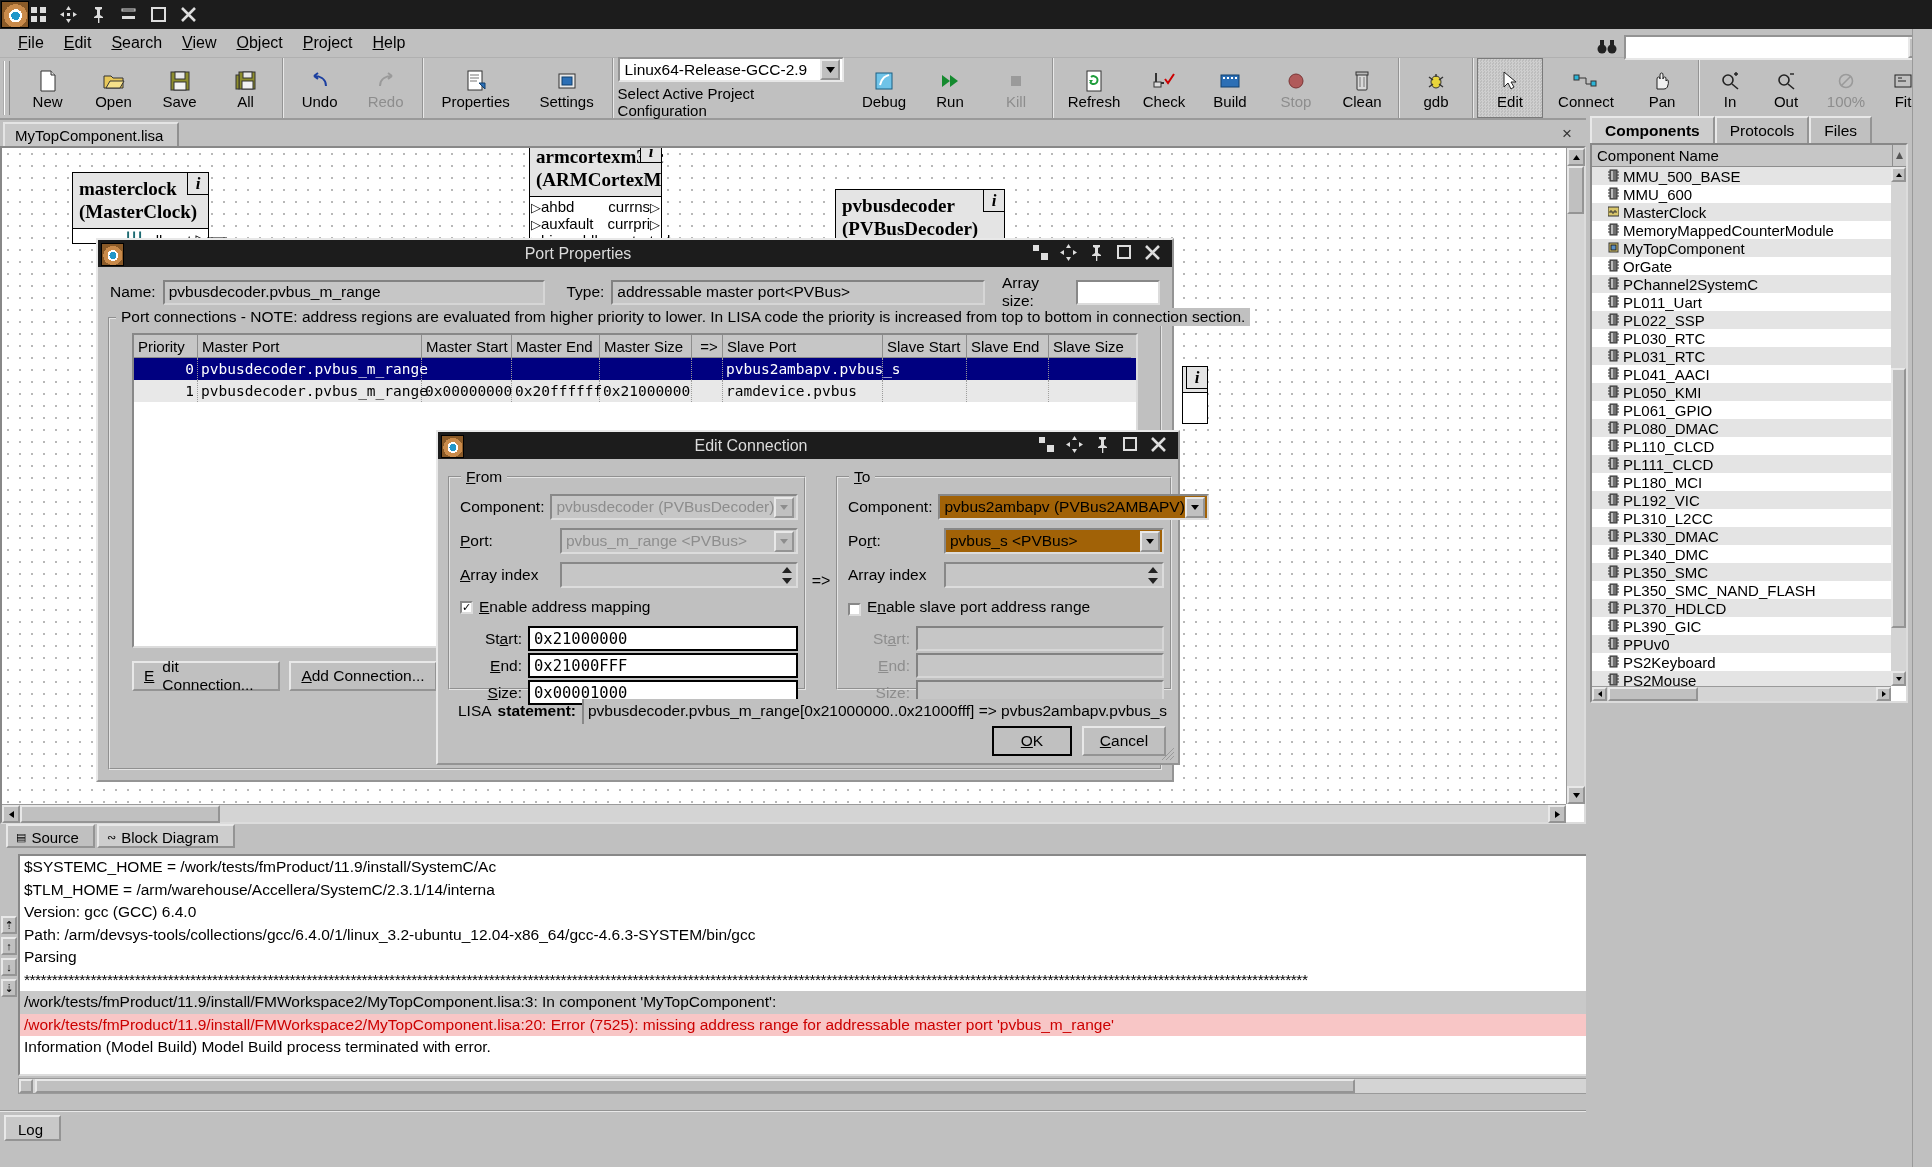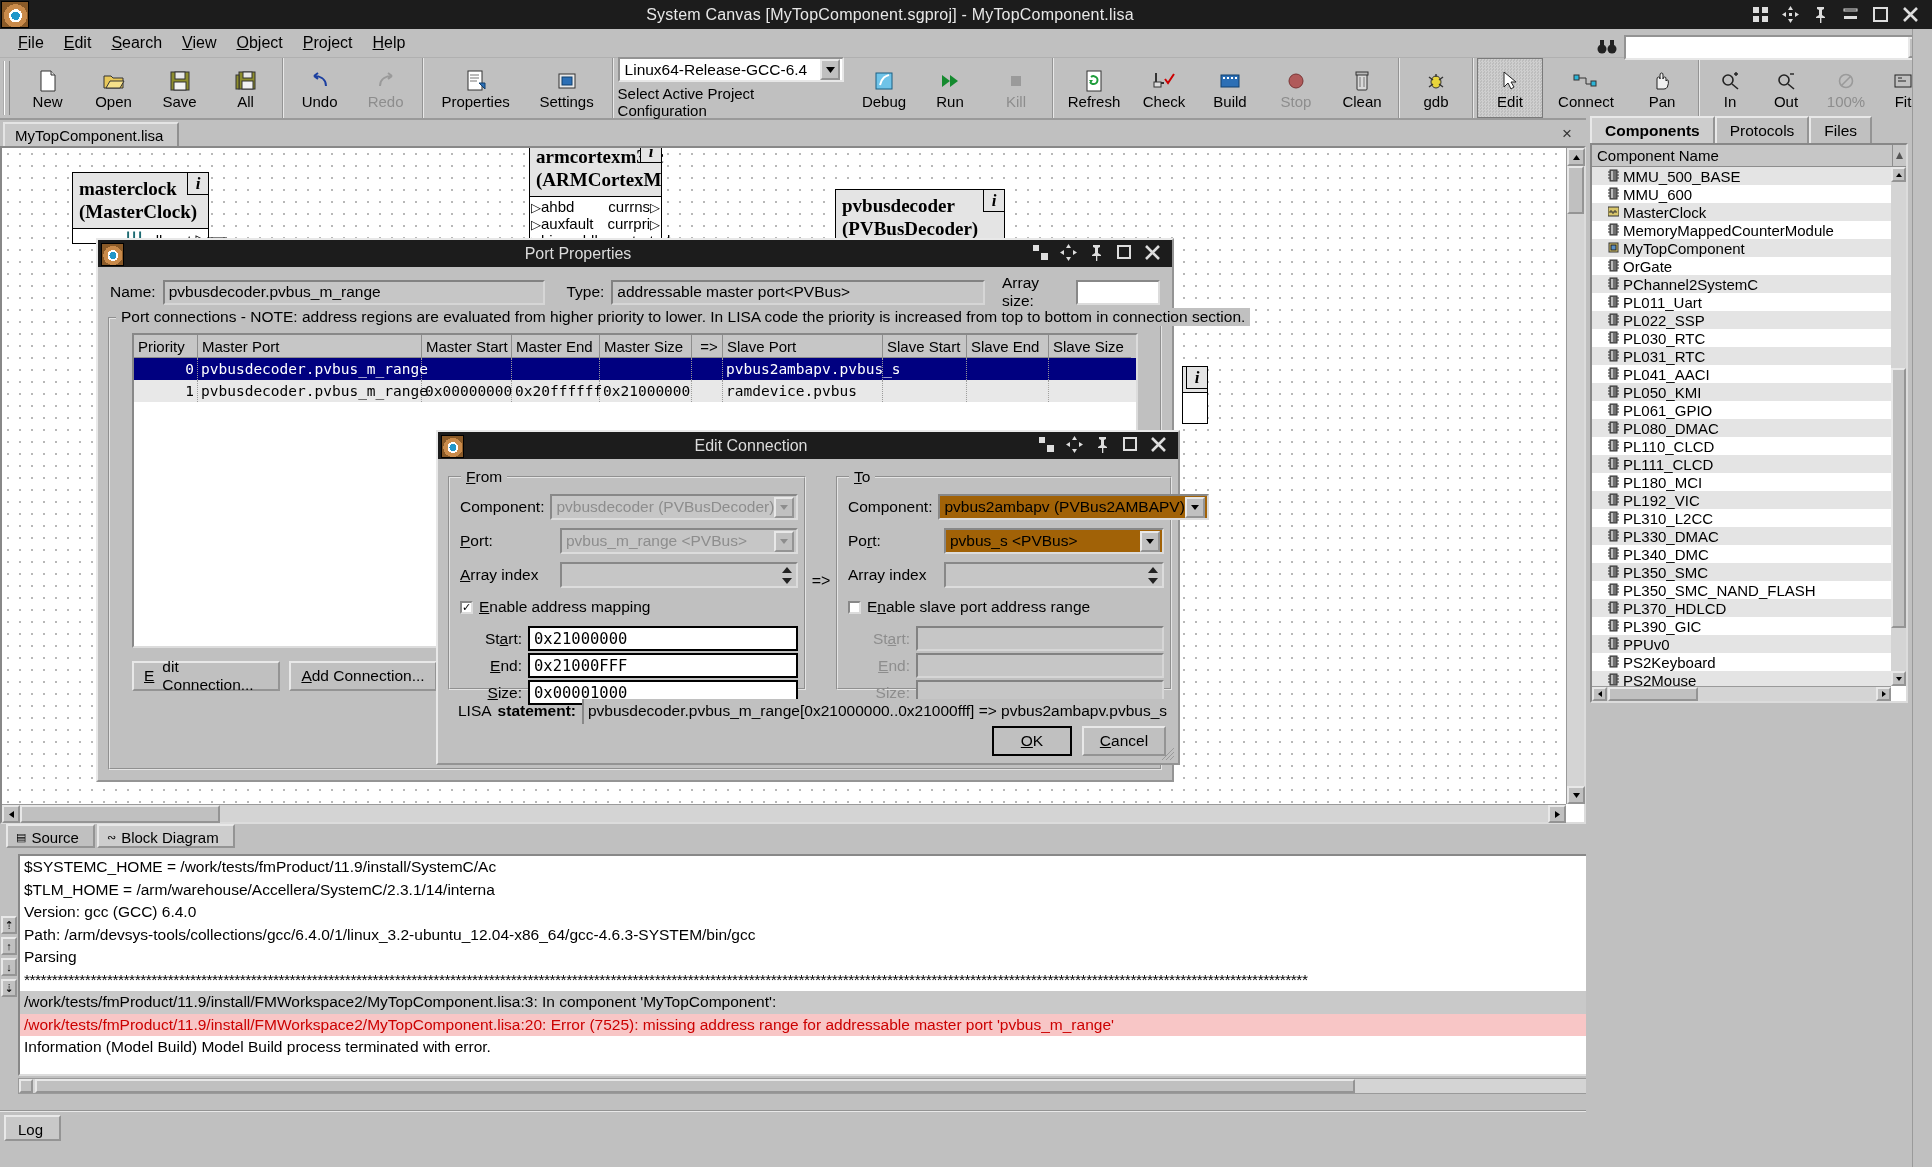--- a/index.html
+++ b/index.html
@@ -259,21 +259,20 @@
   .gt-row.alt { background: #e8e8e8; }
   .num { justify-content: flex-end !important; }
 </style>
 </head>
 <body>
 
 <div class="app">
 
   <div class="titlebar">
     <div class="tb-icon"></div>
-    <div class="tb-title">System Canvas [MyTopComponent.sgproj] - MyTopComponent.lisa</div>
     <div class="tb-buttons">
       <div class="tbtn">
         <svg width="19" height="19" viewBox="0 0 19 19">
             <rect x="2" y="2" width="6" height="6" fill="#ddd"></rect>
             <rect x="11" y="2" width="6" height="6" fill="#ddd"></rect>
             <rect x="2" y="11" width="6" height="6" fill="#ddd"></rect>
             <rect x="11" y="11" width="6" height="6" fill="#ddd"></rect>
           </svg>
       </div>
       <div class="tbtn">
@@ -398,21 +397,21 @@
               <rect x="2" y="3" width="16" height="14" fill="#e8e8e8" stroke="#333"></rect>
               <rect x="5" y="6" width="10" height="8" fill="#2c6fb5" stroke="#11406e"></rect>
             </svg>
         </div>
         <div class="lb">Settings</div>
       </div>
     </div>
 
     <div class="combo-wrap">
       <div class="combo">
-        <div class="cv">Linux64-Release-GCC-6.4</div>
+        <div class="cv">Linux64-Release-GCC-2.9</div>
         <div class="carrow">
           <svg width="9" height="6">
               <path d="M0 0 L9 0 L4.5 6 Z" fill="#000"></path>
             </svg>
         </div>
       </div>
       <div class="sub">Select Active Project Configuration</div>
     </div>
 
     <div class="tgroup">
@@ -1264,21 +1263,21 @@
               </div>
             <div>
                 <svg width="10" height="6">
                   <path d="M0 0 L10 0 L5 6 Z" fill="#222"></path>
                 </svg>
               </div>
           </div>
         </div>
       </div>
 
-      <div style="position:absolute;left:10px;top:120px;display:flex;align-items:center;gap:6px">
+      <div style="position:absolute;left:10px;top:120px;display:flex;align-items:flex-end;gap:6px">
         <span class="checkbox"></span>
         <span class="fieldlabel">E<u class="ak">n</u>able slave port address range</span>
       </div>
 
       <div style="position:absolute;left:24px;top:148px;width:302px;display:flex;align-items:center;gap:6px">
         <span class="fieldlabel muted" style="width:48px;text-align:right">St<u class="ak">a</u>rt:</span>
         <div class="textinput flat" style="flex:1"></div>
       </div>
       <div style="position:absolute;left:24px;top:175px;width:302px;display:flex;align-items:center;gap:6px">
         <span class="fieldlabel muted" style="width:48px;text-align:right"><u class="ak">E</u>nd:</span>

